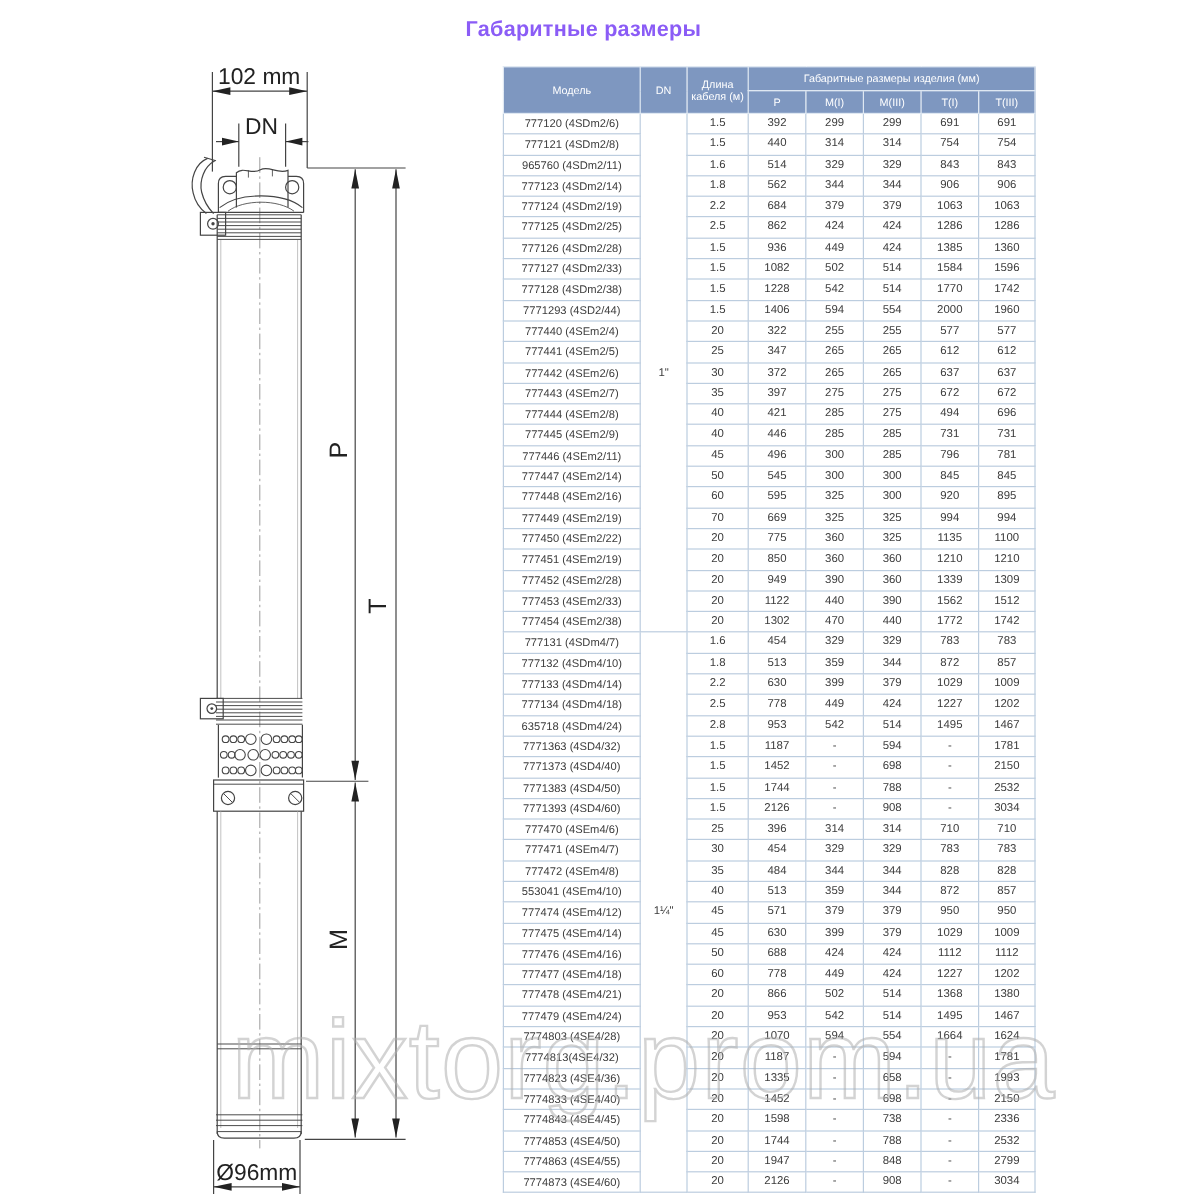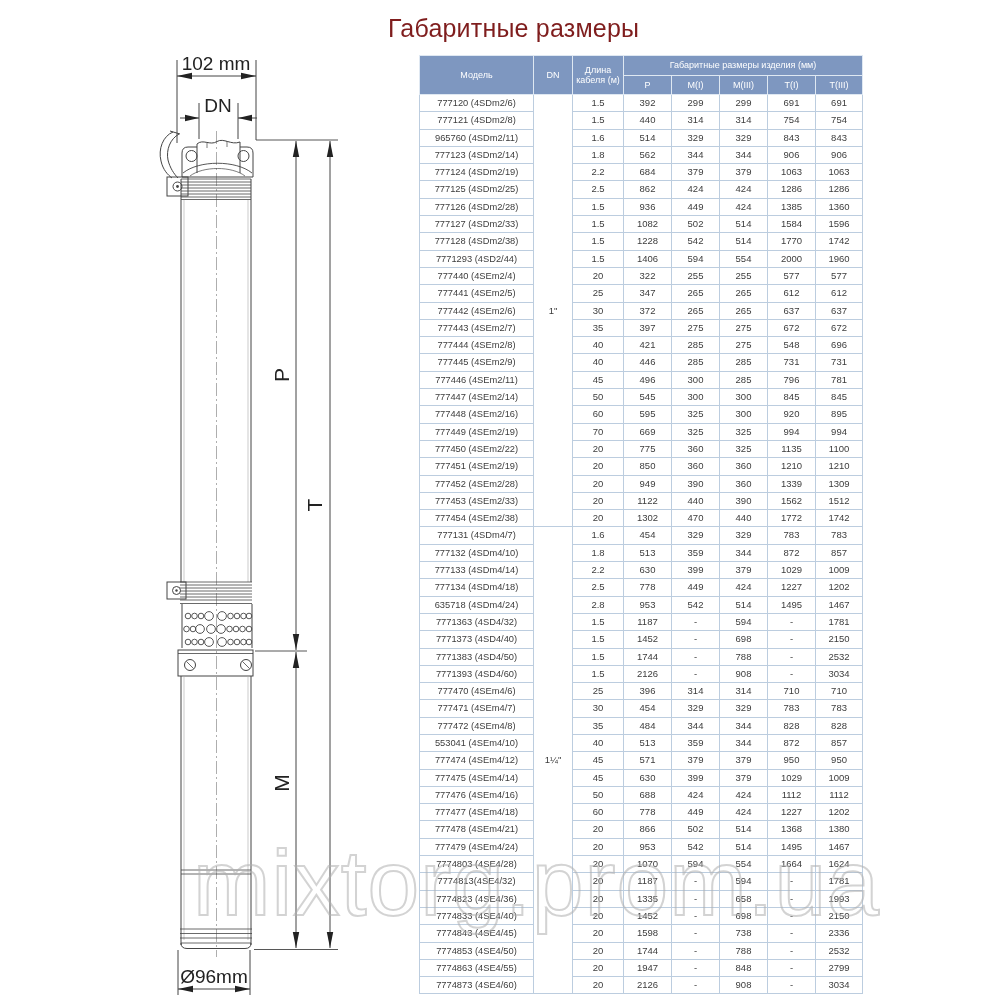--- a/index.html
+++ b/index.html
@@ -2,21 +2,21 @@
 <html><head>
 <meta charset="utf-8">
 <style>
   html,body{margin:0;padding:0;background:#ffffff;}
   .canvas{
     position:relative;width:1000px;height:1000px;background:#fff;overflow:hidden;
     font-family:"Liberation Sans",sans-serif;color:#333;
   }
   .page-title{
     position:absolute;left:388px;top:14px;width:250px;
-    font-size:25px;font-weight:400;color:#7f1d1d;letter-spacing:0.2px;white-space:nowrap;
+    font-size:18px;font-weight:700;color:#8b5cf6;letter-spacing:0.2px;white-space:nowrap;
   }
   
   .spec-table-wrap{position:absolute;left:419px;top:55px;}
   table.spec{
     border-collapse:collapse;table-layout:fixed;width:443px;
     font-size:9.5px;color:#3c3c3c;
   }
   table.spec th{
     background:#7e97c0;color:#ffffff;font-weight:normal;font-size:9px;
     border:1px solid #dfe8f2;padding:0 1px;line-height:1.15;
@@ -373,21 +373,21 @@
             <td>275</td>
             <td>672</td>
             <td>672</td>
           </tr>
           <tr>
             <td class="model">777444 (4SEm2/8)</td>
             <td>40</td>
             <td>421</td>
             <td>285</td>
             <td>275</td>
-            <td>548</td>
+            <td>494</td>
             <td>696</td>
           </tr>
           <tr>
             <td class="model">777445 (4SEm2/9)</td>
             <td>40</td>
             <td>446</td>
             <td>285</td>
             <td>285</td>
             <td>731</td>
             <td>731</td>

